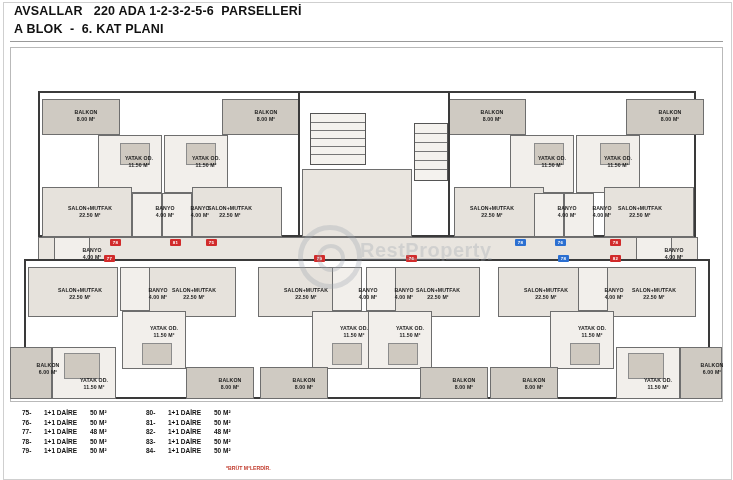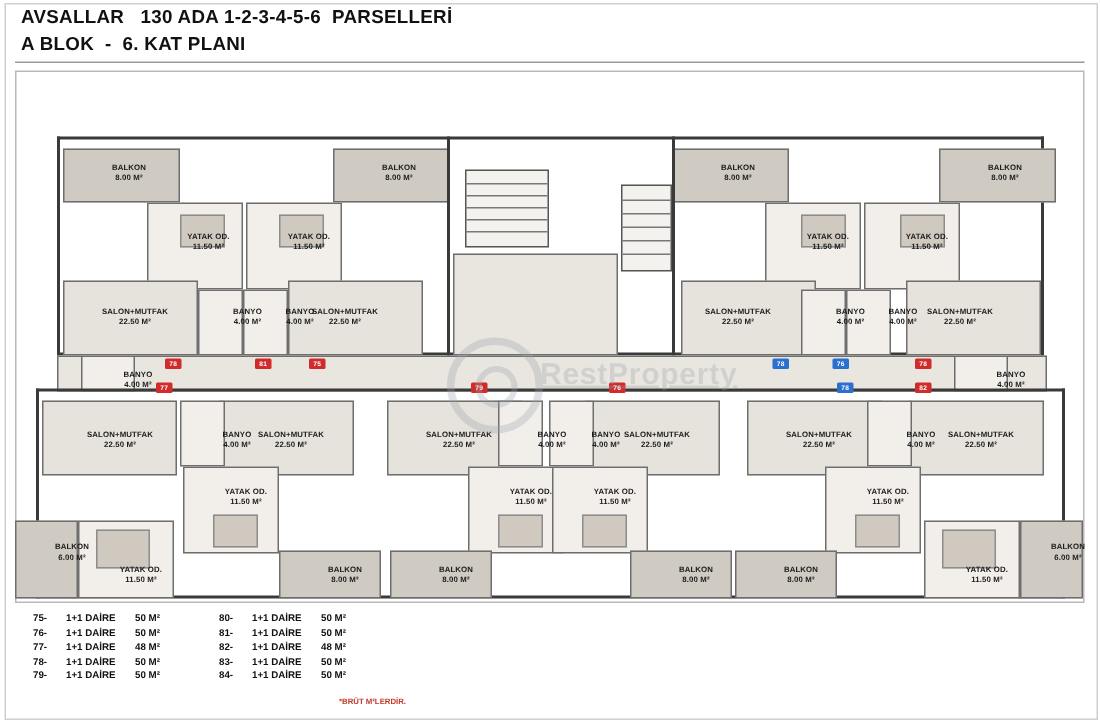--- a/index.html
+++ b/index.html
@@ -45,21 +45,21 @@
   .note{position:absolute;left:216px;top:57px;font-size:5.2px;font-weight:bold;color:#c0392b;}
   .frame-out{position:absolute;left:3px;top:2px;width:727px;height:476px;border:1px solid #cfcfcf;}
 </style>
 </head>
 <body>
 
 <div id="page">
   <div class="frame-out"></div>
 
   <div class="hdr">
-    <div class="l1">AVSALLAR   130 ADA 1-2-3-4-5-6  PARSELLERİ</div>
+    <div class="l1">AVSALLAR   220 ADA 1-2-3-2-5-6  PARSELLERİ</div>
     <div class="l2">A BLOK  -  6. KAT PLANI</div>
   </div>
   <div class="hdr-rule"></div>
 
   <div class="plan">
     <div class="plan-border"></div>
 
     <div class="wall" style="left:28px;top:44px;width:658px;height:2px;"></div>
     <div class="wall" style="left:28px;top:44px;width:2px;height:146px;"></div>
     <div class="wall" style="left:684px;top:44px;width:2px;height:146px;"></div>

